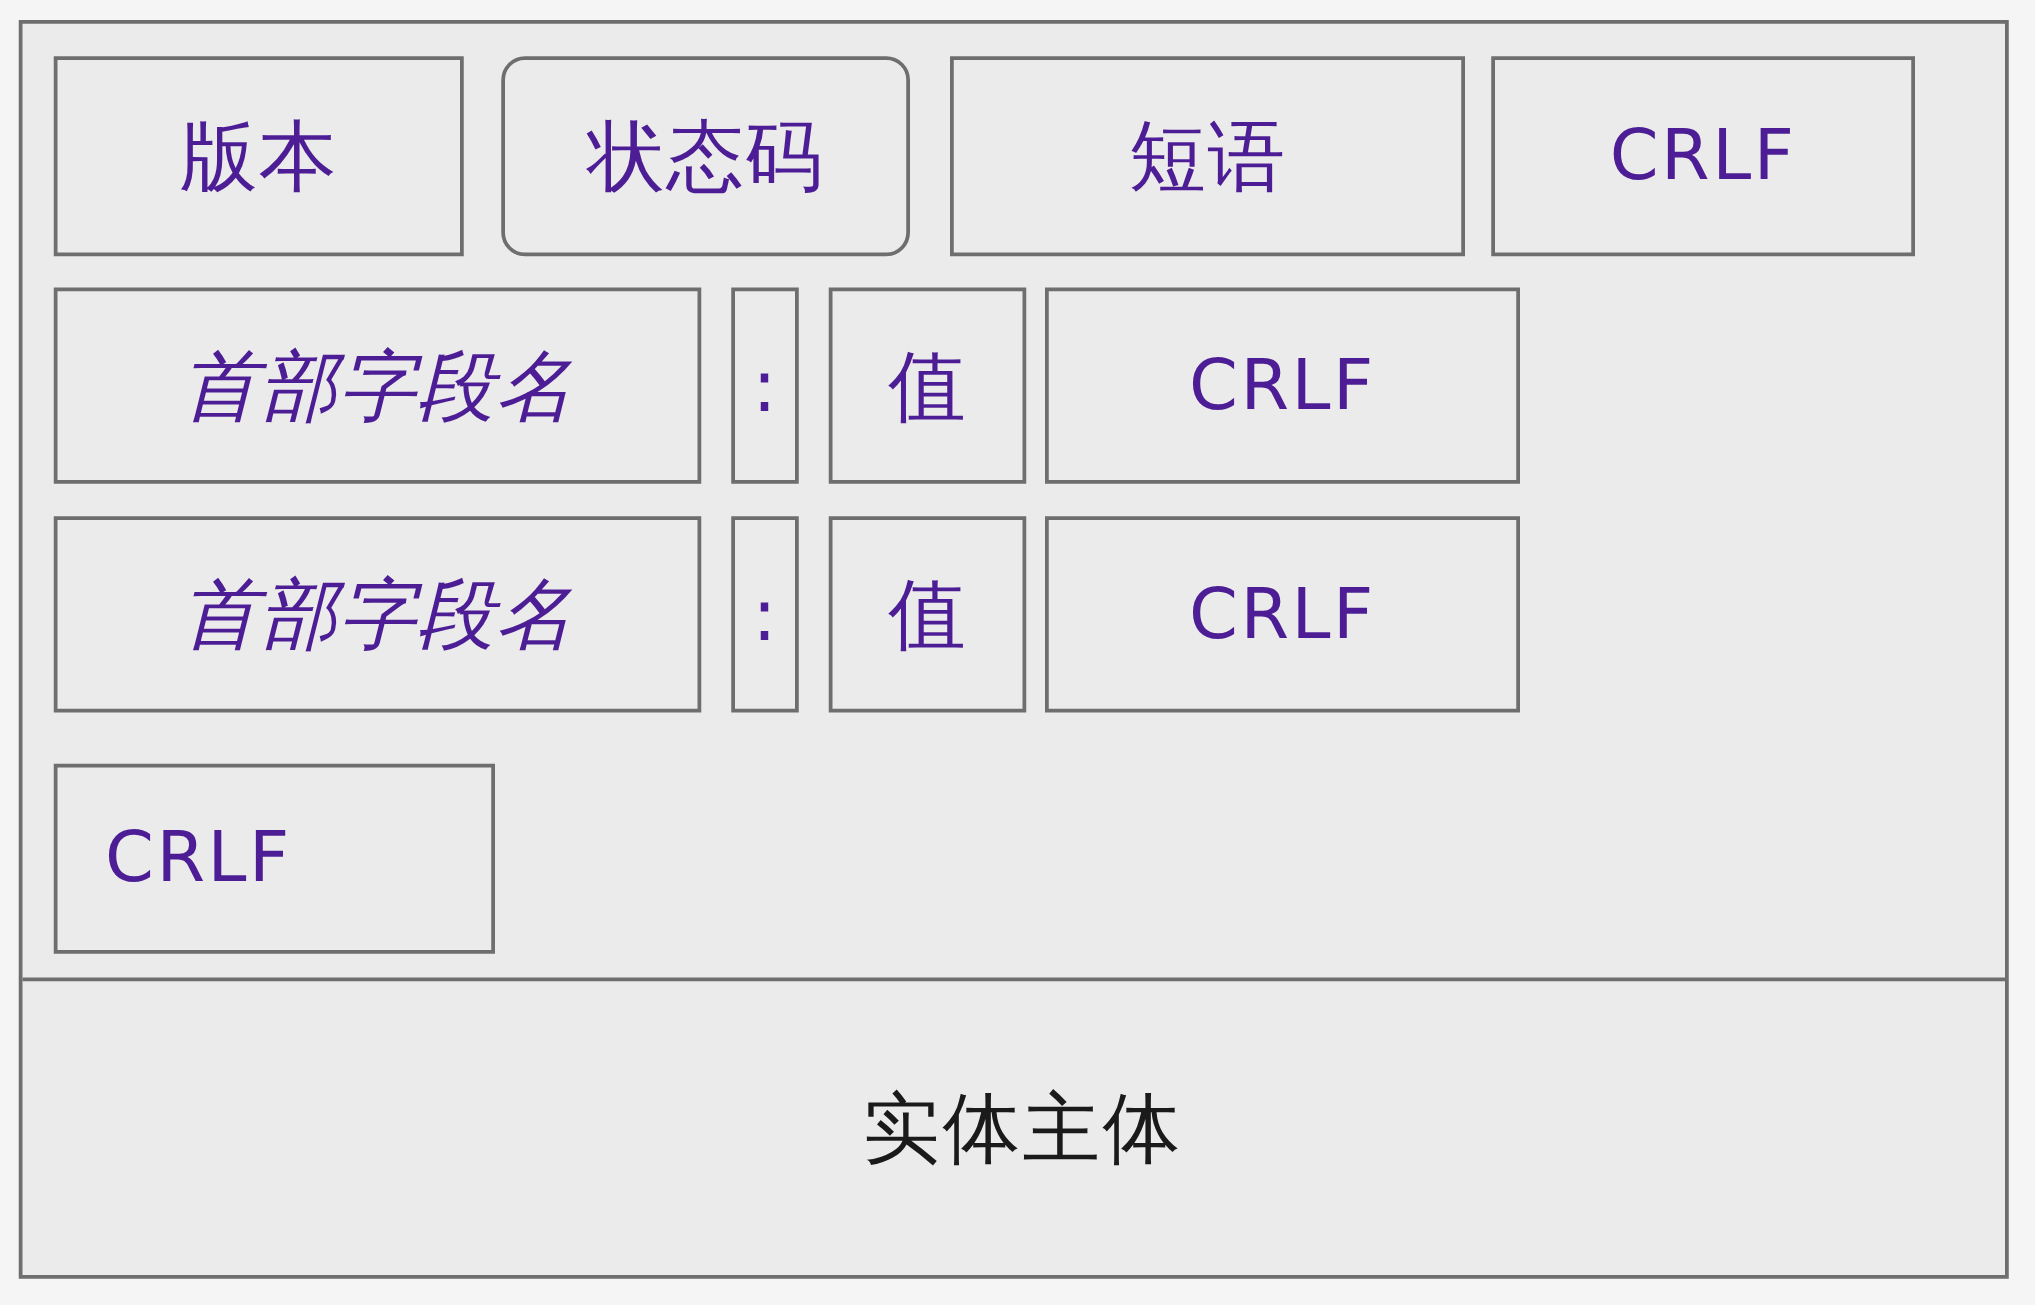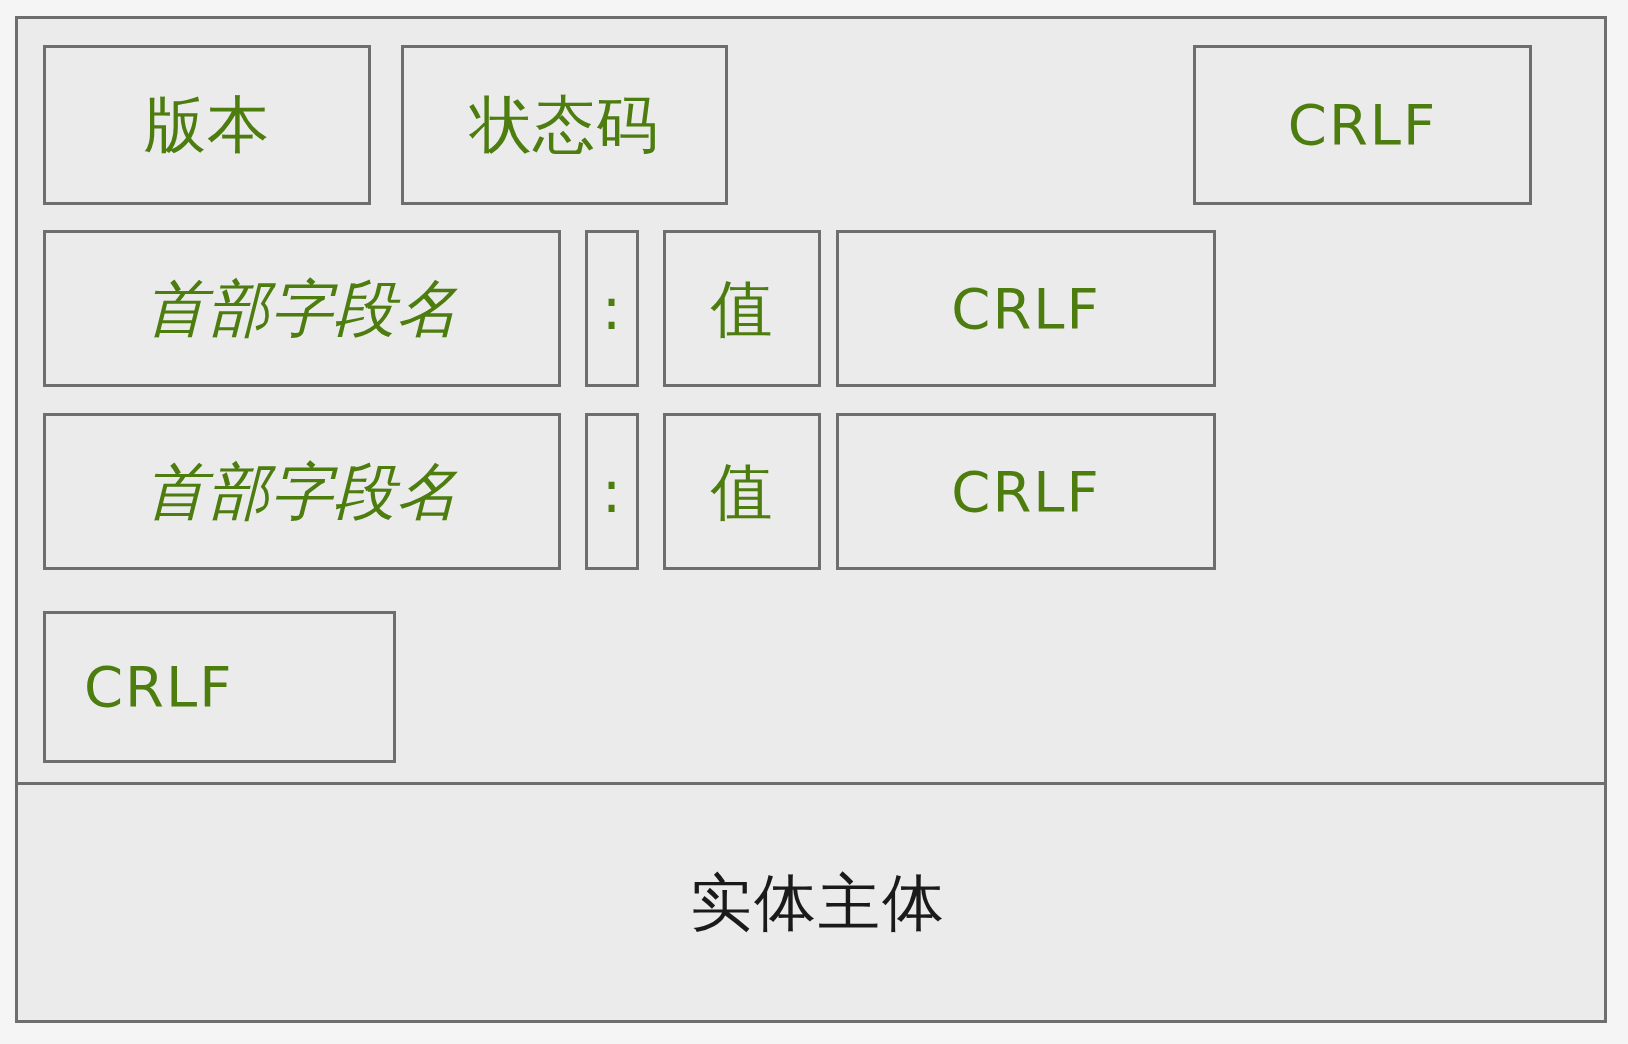--- a/index.html
+++ b/index.html
@@ -39,42 +39,42 @@
 
   
   .cell {
     position: absolute;
     box-sizing: border-box;
     background: #ebebeb;
     border: 3px solid #6e6e6e;
     display: flex;
     align-items: center;
     justify-content: center;
-    color: #4d7c0f;
+    color: #4c1d95;
     font-size: 62px;
     line-height: 1;
     letter-spacing: 1px;
     white-space: nowrap;
   }
   .cell.latin {
     font-size: 56px;
     letter-spacing: 2px;
   }
   .cell.left {
     justify-content: flex-start;
     padding-left: 38px;
   }
   .cell.colon {
     font-size: 58px;
   }
 
   
   .r1 { top: 26px; height: 160px; }
   .c-version  { left: 25px;   width: 328px; }
-  .c-status   { left: 383px;  width: 327px; }
+  .c-status   { left: 383px;  width: 327px; border-radius: 19px; }
   .c-phrase   { left: 742px;  width: 412px; }
   .c-crlf1    { left: 1175px; width: 339px; }
 
   
   .r2 { top: 211px; height: 157px; }
   
   .r3 { top: 394px; height: 157px; }
 
   .c-hname   { left: 25px;  width: 518px; font-style: italic; }
   .c-colon   { left: 567px; width: 54px;  }
@@ -103,20 +103,21 @@
 </style>
 </head>
 <body>
 
 <div class="msg-frame">
 
   <div class="msg-head">
 
     <div class="cell r1 c-version">版本</div>
     <div class="cell r1 c-status">状态码</div>
+    <div class="cell r1 c-phrase">短语</div>
     <div class="cell latin r1 c-crlf1">CRLF</div>
 
     <div class="cell r2 c-hname">首部字段名</div>
     <div class="cell colon r2 c-colon">:</div>
     <div class="cell r2 c-hvalue">值</div>
     <div class="cell latin r2 c-crlfh">CRLF</div>
 
     <div class="cell r3 c-hname">首部字段名</div>
     <div class="cell colon r3 c-colon">:</div>
     <div class="cell r3 c-hvalue">值</div>

